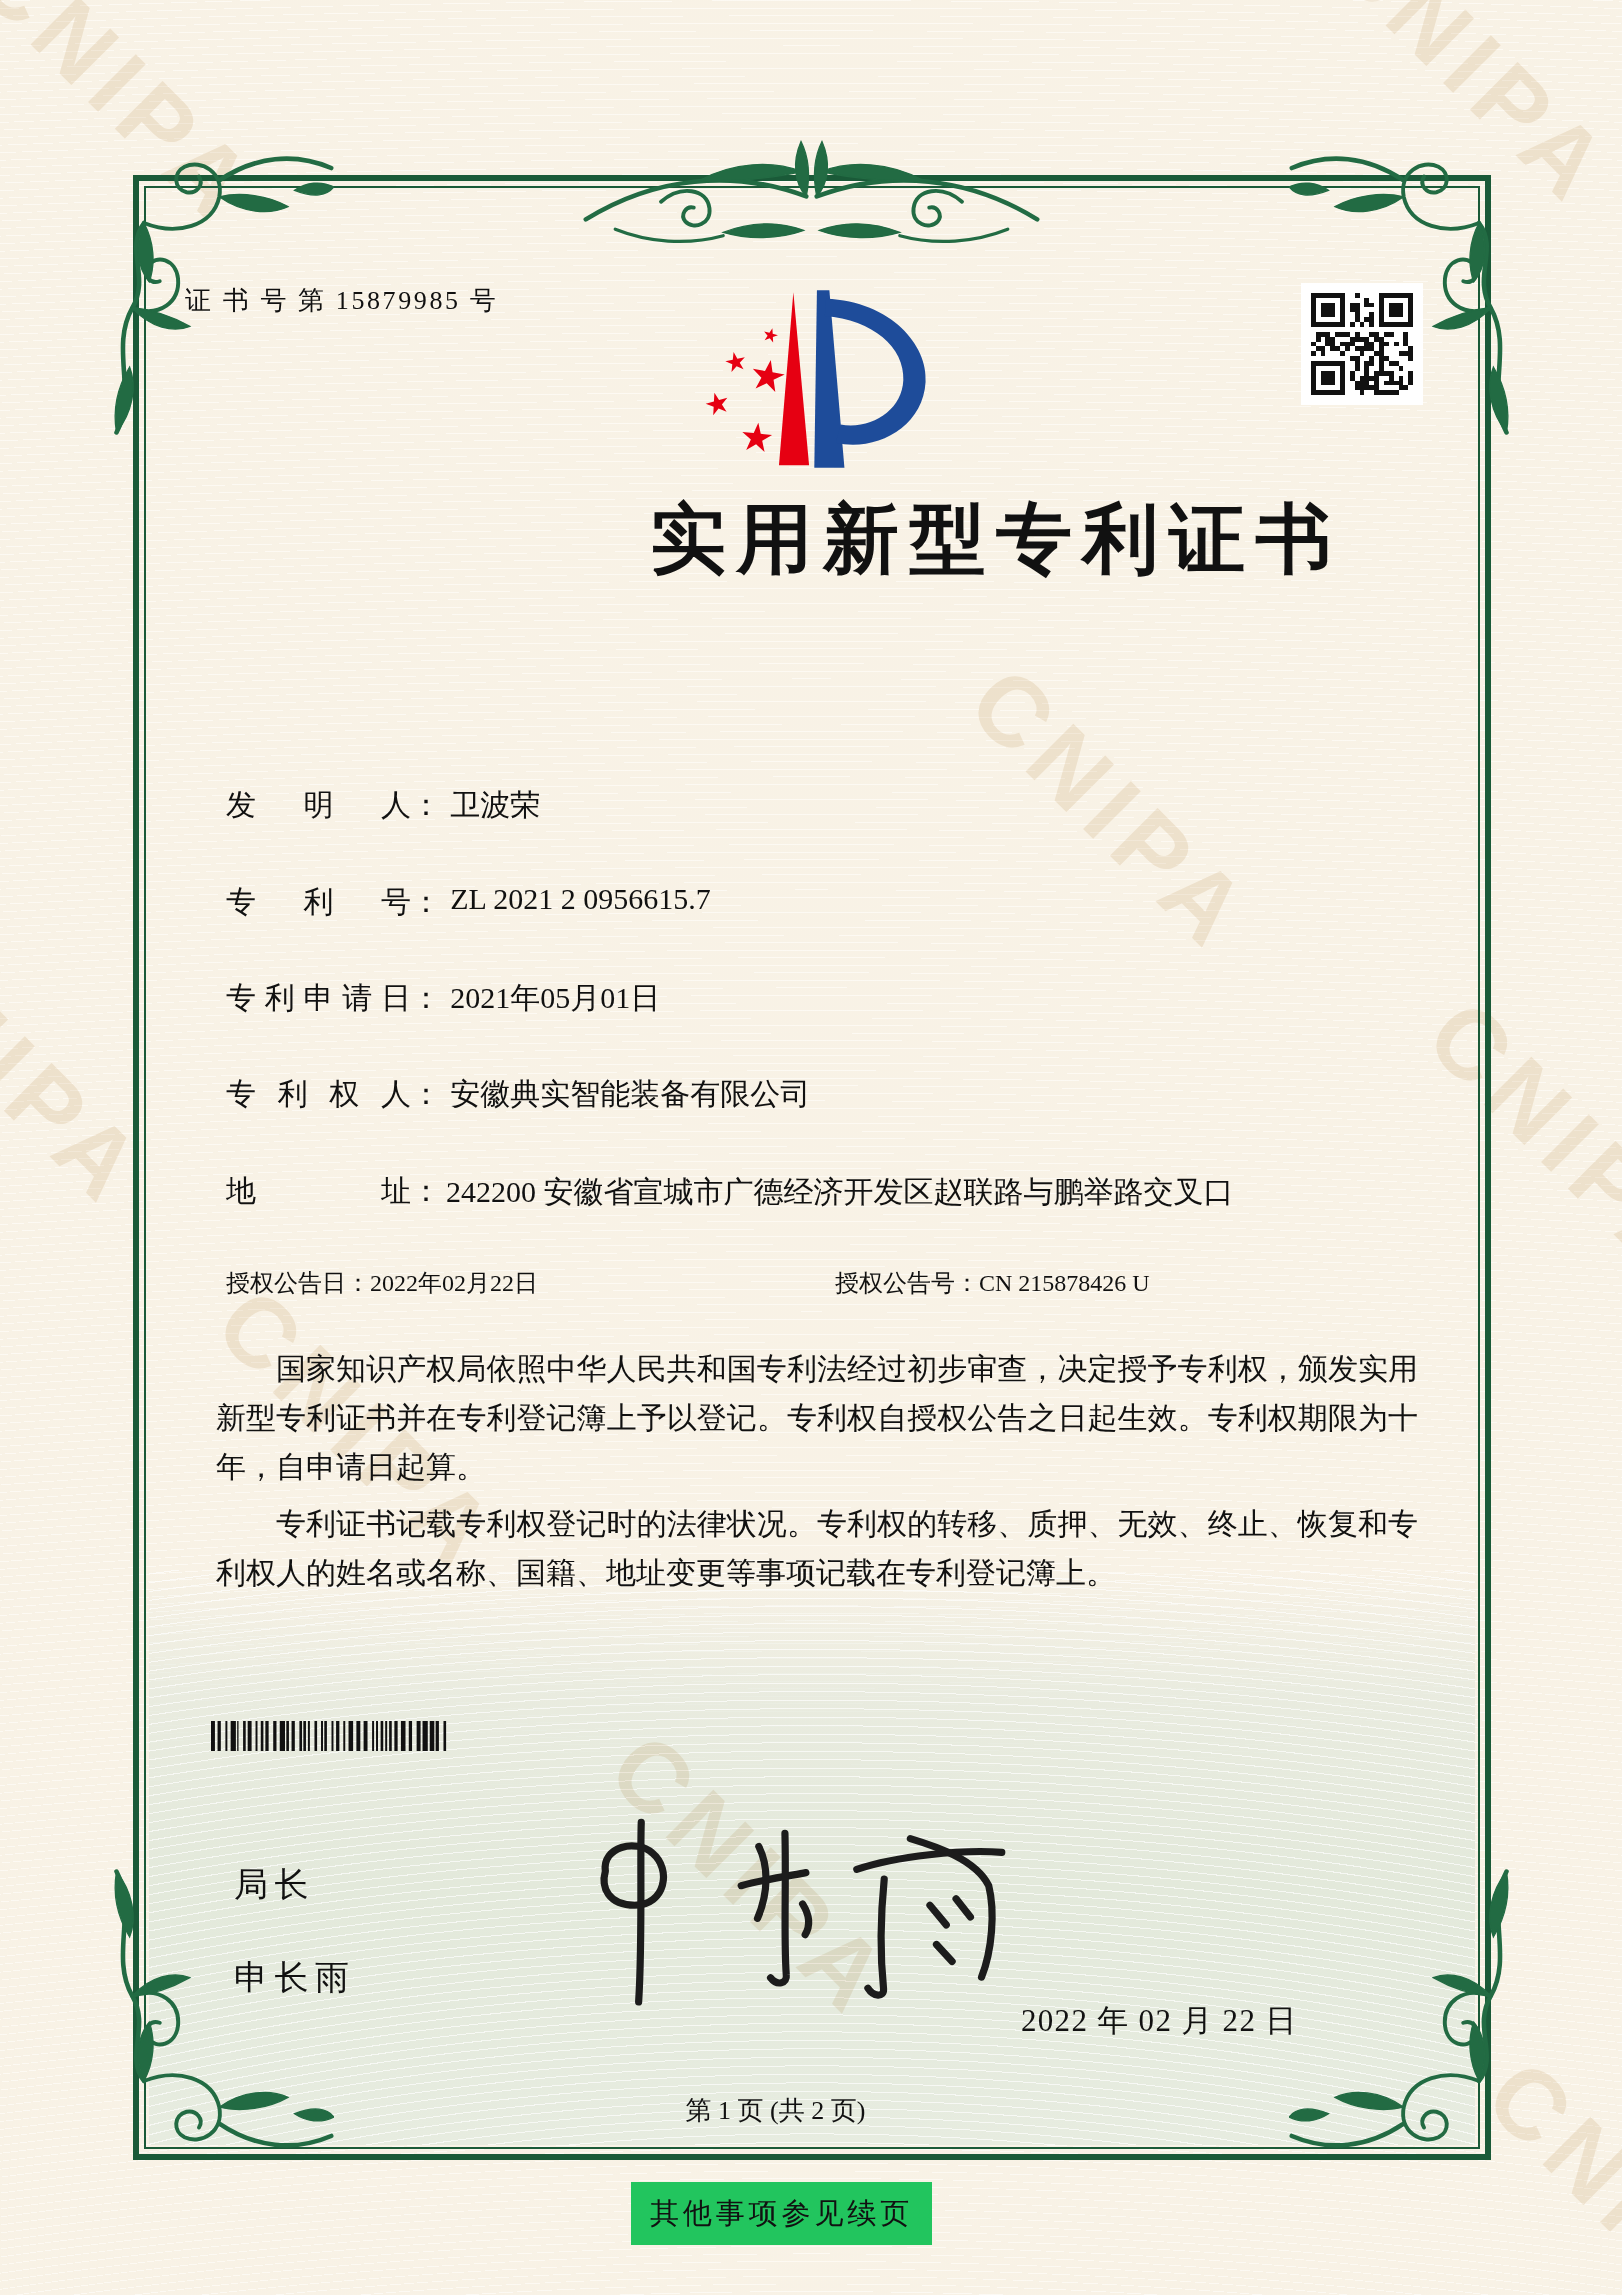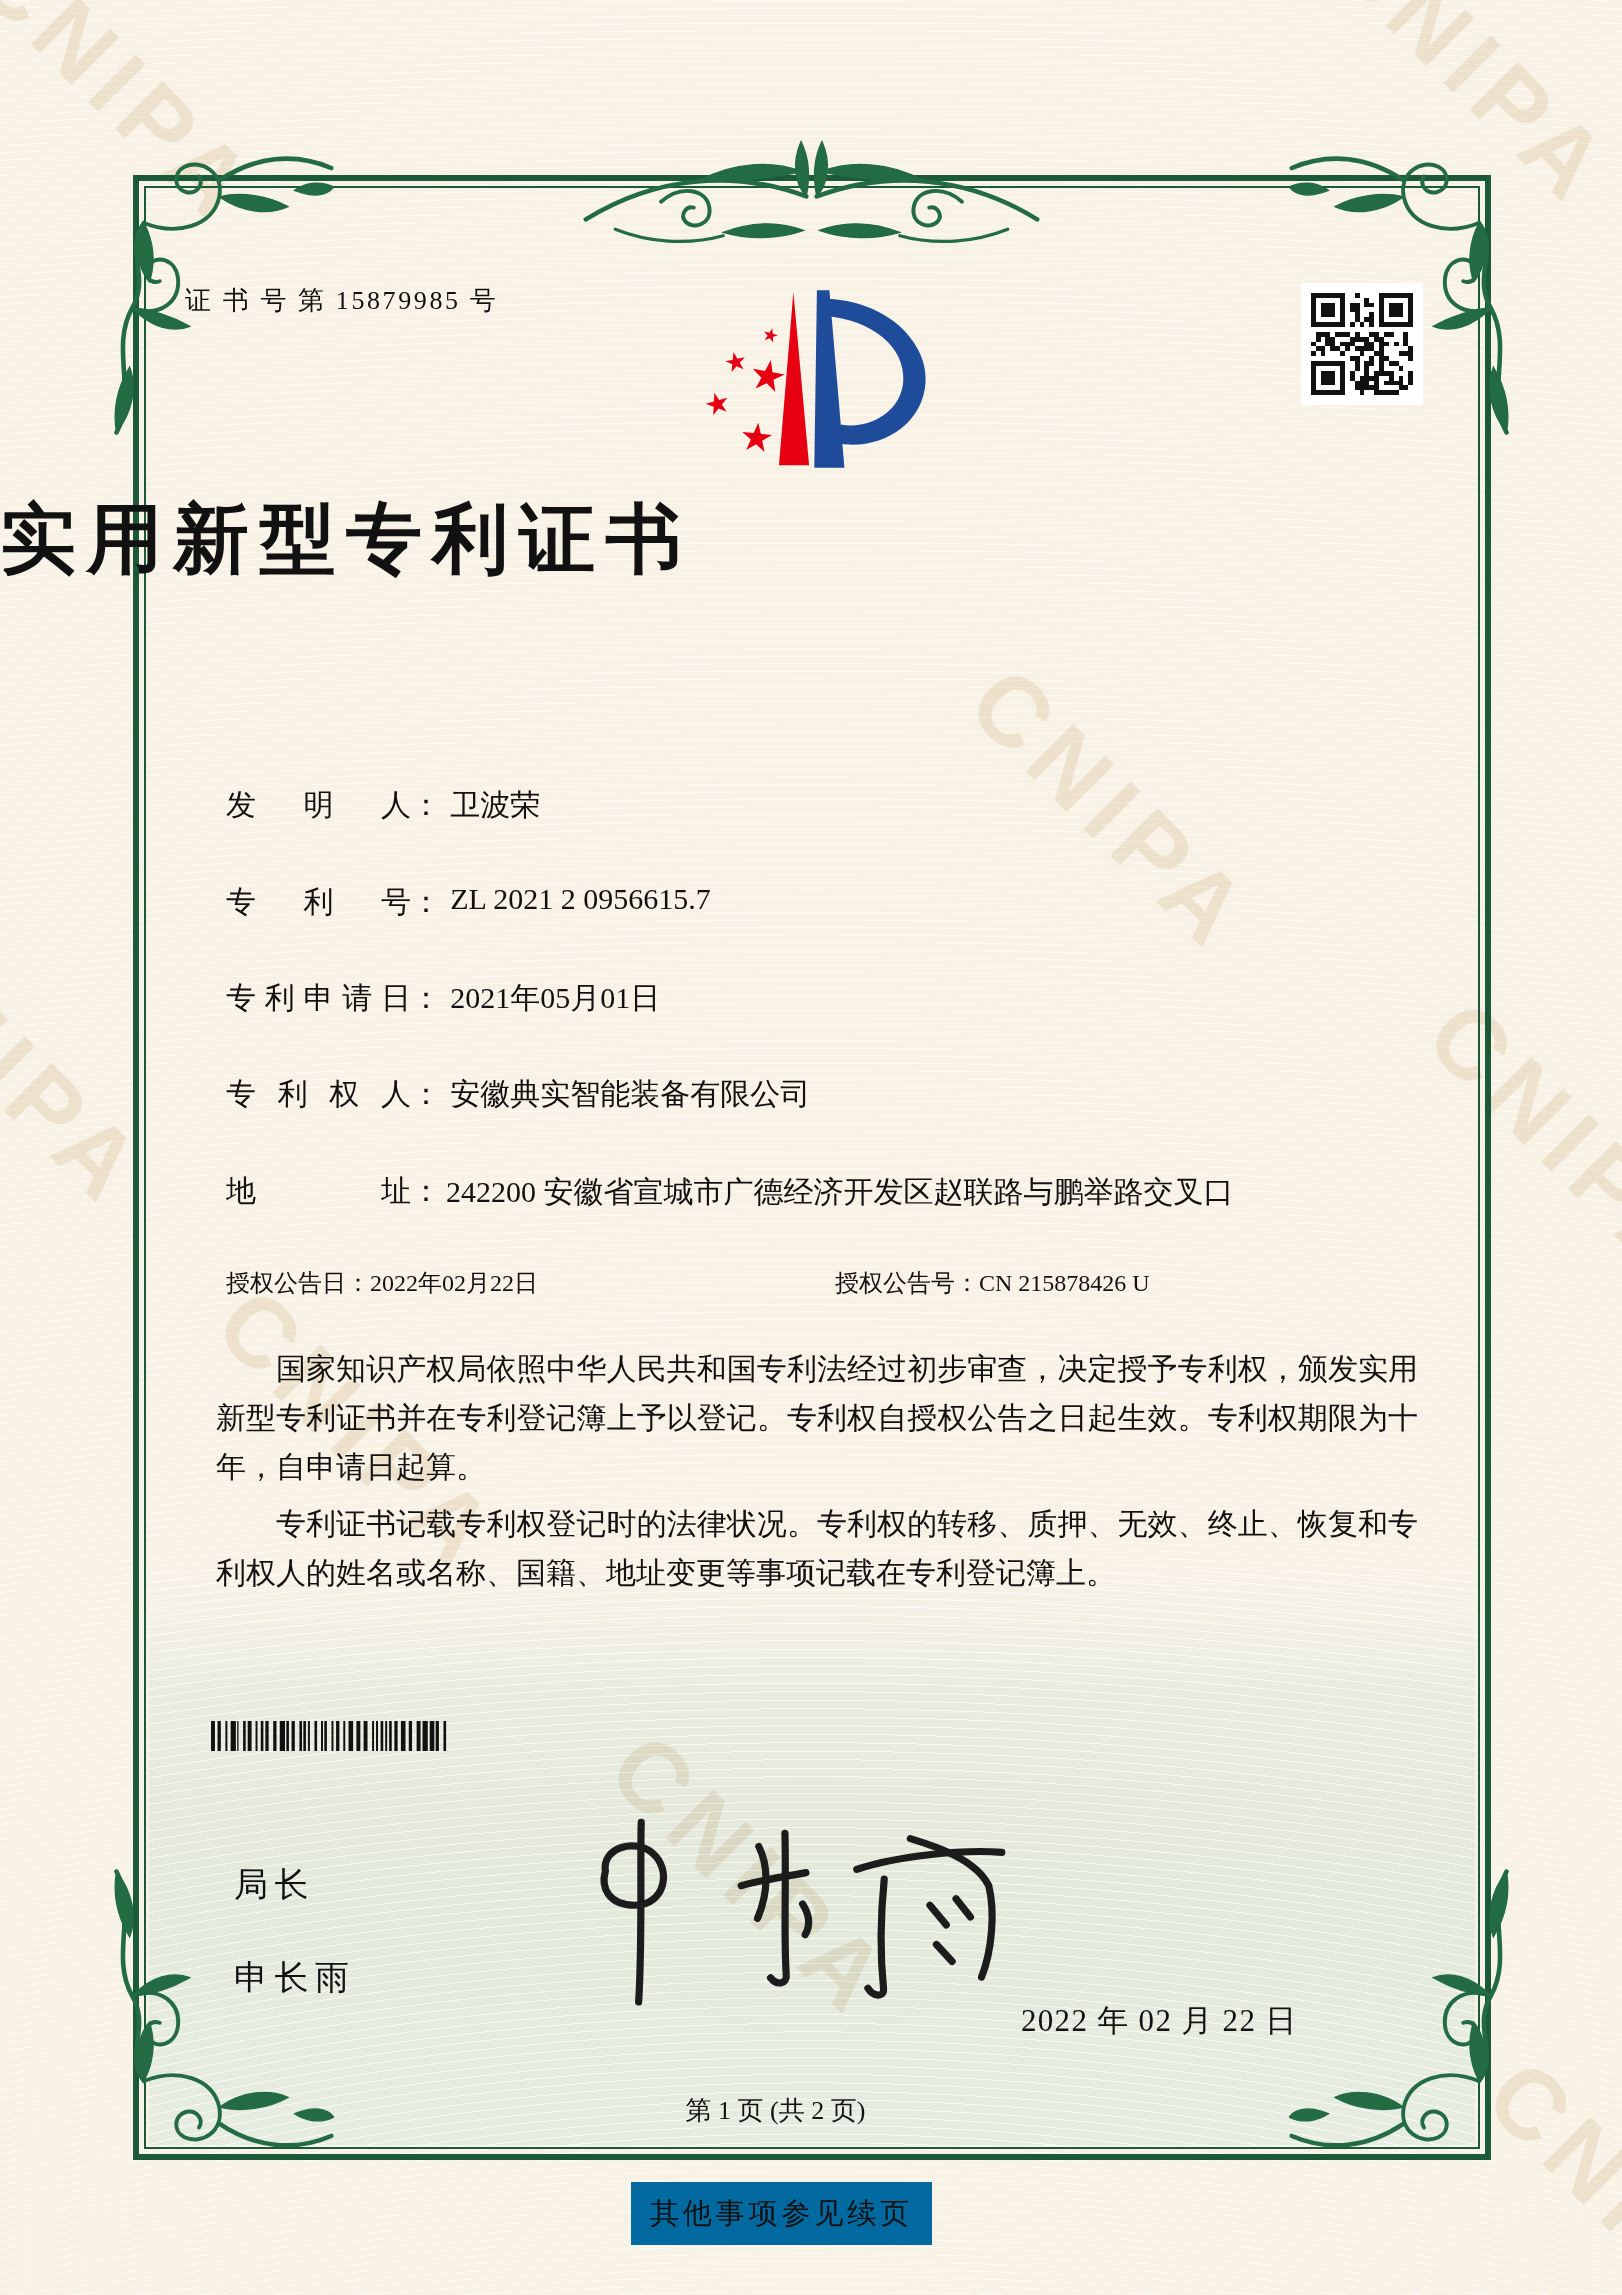--- a/index.html
+++ b/index.html
@@ -36,38 +36,38 @@
   .frame{
     position:absolute;left:133px;top:175px;width:1358px;height:1985px;z-index:2;
     box-sizing:border-box;border:6.5px solid #1a5a38;
   }
   .frame-inner{position:absolute;inset:5.2px;border:2.6px solid #1a5a38;}
   .orn{position:absolute;z-index:3;pointer-events:none;}
   .orn path,.orn use{stroke:#226b43;}
   .content{position:absolute;inset:0;z-index:4;}
   .abs{position:absolute;}
   .certno{left:185px;top:283px;font-size:26px;letter-spacing:2.6px;}
-  .title{left:0;top:489px;width:1342px;text-align:left;
+  .title{left:0;top:489px;width:1342px;text-align:right;
     font-size:76px;font-weight:bold;letter-spacing:10.5px;}
   .row{left:226px;font-size:30px;white-space:nowrap;}
   .fl{display:inline-block;width:185px;text-align:justify;text-align-last:justify;vertical-align:top;}
   .colon{display:inline-block;vertical-align:top;}
   .fv{display:inline-block;margin-left:9.2px;vertical-align:top;}
   .row-addr{left:226px;top:1171px;width:1230px;font-size:30px;}
   .row-addr .fl{position:absolute;left:0;top:0;}
   .row-addr .colon{position:absolute;left:185px;top:0;}
   .row-addr .fv{display:block;margin-left:220px;width:830px;line-height:42px;text-align:justify;}
   .grant{font-size:24px;white-space:nowrap;}
   .paras{left:208px;top:1336px;width:1218px;}
   .paras p{margin:8px;font-size:30px;line-height:49px;text-indent:2em;text-align:justify;}
   .officer{left:234px;font-size:34px;letter-spacing:6.5px;}
   .issue-date{left:1021px;top:2000px;font-size:31px;letter-spacing:1.3px;}
   .page-info{left:0;top:2093px;width:1551px;text-align:center;font-size:26px;}
   .cont-box{
-    left:631px;top:2182px;width:301px;height:63px;background:#0369a1;
+    left:631px;top:2182px;width:301px;height:63px;background:#22c55e;
     display:flex;align-items:center;justify-content:center;z-index:5;
   }
   .cont-box span{font-size:29px;letter-spacing:3.9px;}
   .barcode{left:211px;top:1721px;width:241px;height:30px;}
   .qr{left:1301px;top:283px;width:122px;height:122px;background:#fff;}
   .logo{left:695px;top:274px;}
   .sig{left:543px;top:1806px;}
 </style>
 </head>
 <body>

